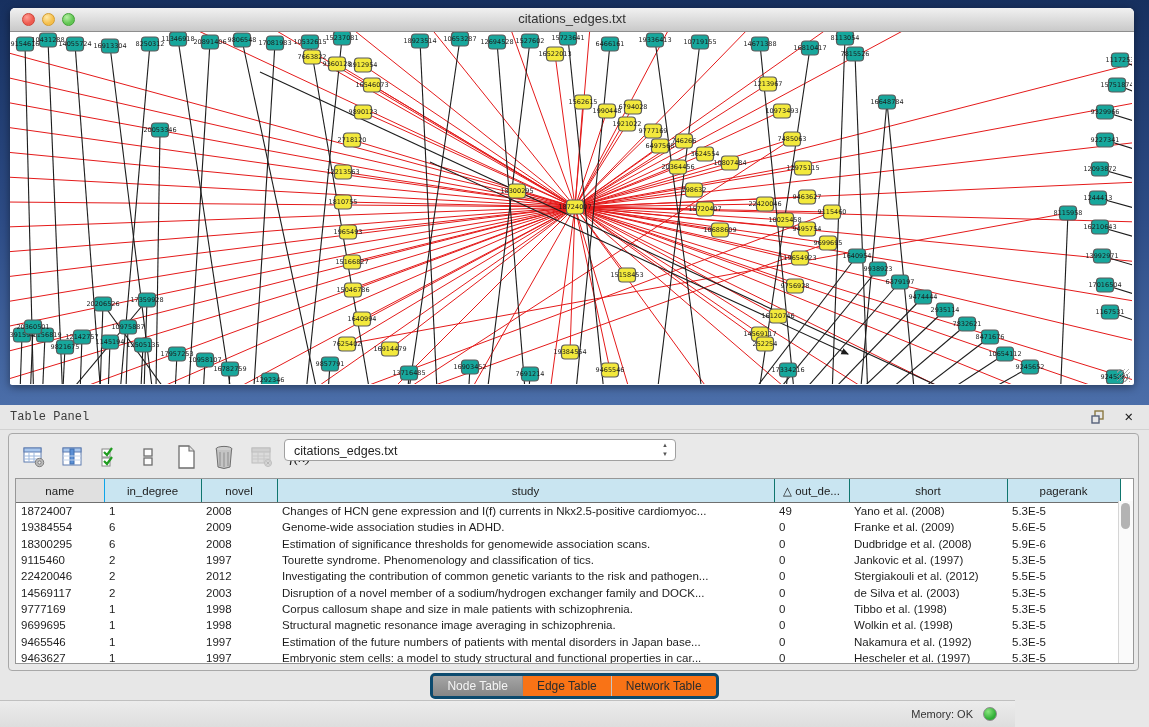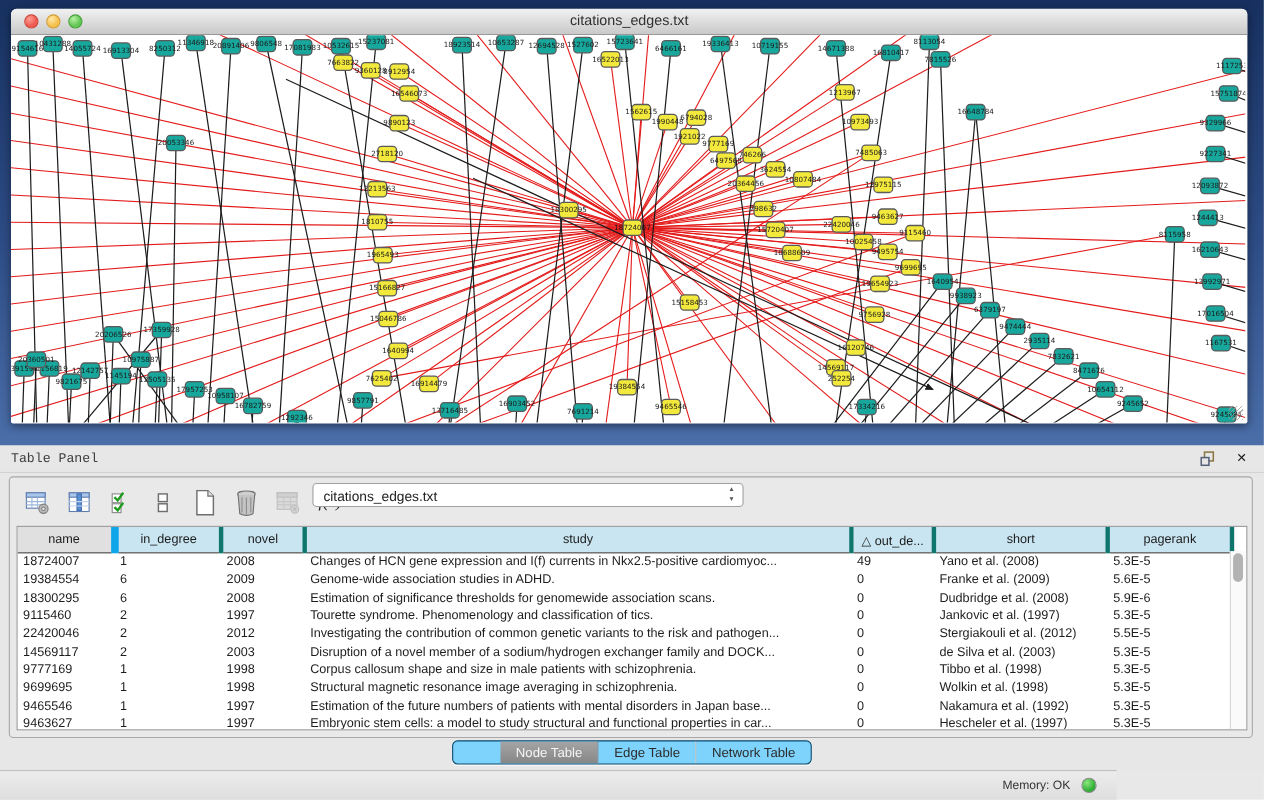--- a/index.html
+++ b/index.html
@@ -36,30 +36,30 @@
   .tool-btn{width:26px;height:26px;display:flex;align-items:center;justify-content:center;cursor:pointer;}
   .fx{font-family:"Liberation Serif",serif;font-style:italic;font-size:15px;color:#222;}
   .combo{position:absolute;left:275px;top:5px;width:392px;height:22px;background:#fff;
     border:1px solid #a0a0a0;border-radius:4px;font-size:12.5px;color:#222;line-height:22px;
     padding-left:9px;box-sizing:border-box;cursor:pointer;}
   .combo .spin{position:absolute;right:7px;top:1px;font-size:6px;color:#555;line-height:9px;text-align:center;}
 
   .table-wrap{position:absolute;left:6px;top:44px;width:1119px;height:186px;box-sizing:border-box;
     border:1px solid #979797;background:#fff;overflow:hidden;}
   table.data{border-collapse:collapse;table-layout:fixed;width:1104px;font-size:11.5px;color:#1d1d1d;}
-  table.data th{height:21px;background:#c9e5f1;border-right:4px solid #0f766e;border-bottom:1px solid #6f6f6f;
+  table.data th{height:21px;background:#c9e5f1;border-right:1px solid #0f766e;border-bottom:1px solid #6f6f6f;
     font-weight:normal;font-size:11.5px;color:#1c1c1c;text-align:center;overflow:hidden;white-space:nowrap;}
-  table.data th.namecol{background:#e0e0e0;border-right:7px solid #0ea5e9;}
+  table.data th.namecol{background:#e0e0e0;border-right:1px solid #0ea5e9;}
   table.data td{height:16.3px;padding:0 0 0 5px;overflow:hidden;white-space:nowrap;text-overflow:clip;}
   .vscroll{position:absolute;right:0;top:22px;bottom:0;width:14px;background:#fafafa;border-left:1px solid #d5d5d5;}
   .vthumb{position:absolute;left:2px;top:2px;width:9px;height:26px;border-radius:5px;background:#b3b3b3;}
 
   .tabs{position:absolute;left:0;right:0;top:268px;display:flex;justify-content:center;}
-  .seg{display:flex;border:1px solid #0c4a6e;border-radius:5px;overflow:hidden;background:#7dd3fc;
-    box-shadow:0 1px 1px rgba(255,255,255,.7);padding-left:43px;}
+  .seg{display:flex;border:3px solid #0c4a6e;border-radius:5px;overflow:hidden;background:#f97316;
+    box-shadow:0 1px 1px rgba(255,255,255,.7);}
   .seg .tab{padding:3px 14px;font-size:12px;color:#2c2c2c;border-right:1px solid #c4c4c4;cursor:pointer;}
   .seg .tab:last-child{border-right:none;}
   .seg .tab.sel{background:linear-gradient(180deg,#a5a5a5,#868686);color:#f5f5f5;border-right:1px solid #8a8a8a;}
 
   
   .statusbar{position:absolute;left:0;top:700px;width:1015px;height:27px;
     background:linear-gradient(180deg,#ececec,#dddddd);border-top:1px solid #c0c0c0;}
   .mem{position:absolute;right:42px;top:7px;font-size:11px;color:#333;}
   .memdot{position:absolute;right:18px;top:6px;width:14px;height:14px;border-radius:50%;
     background:radial-gradient(circle at 35% 30%,#8ae67e,#2fae35 65%);border:1px solid #8b8b8b;box-sizing:border-box;cursor:pointer;}

